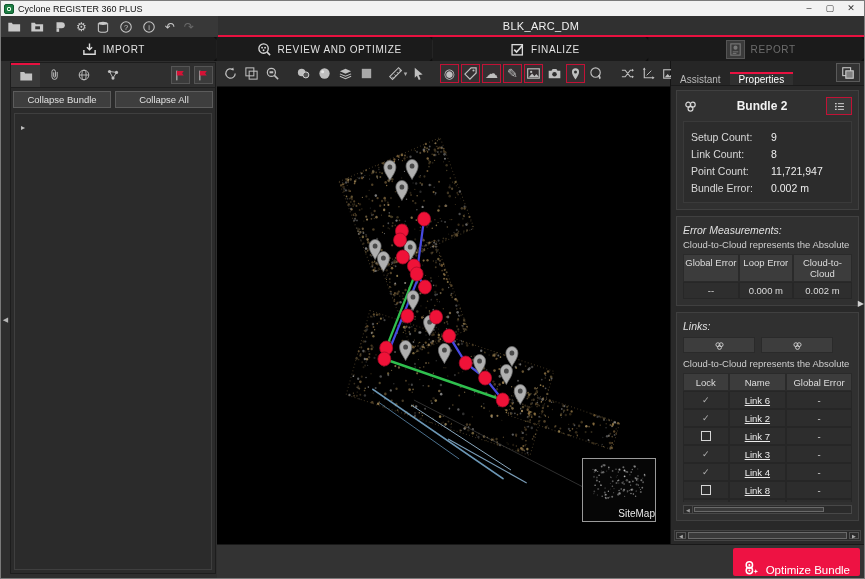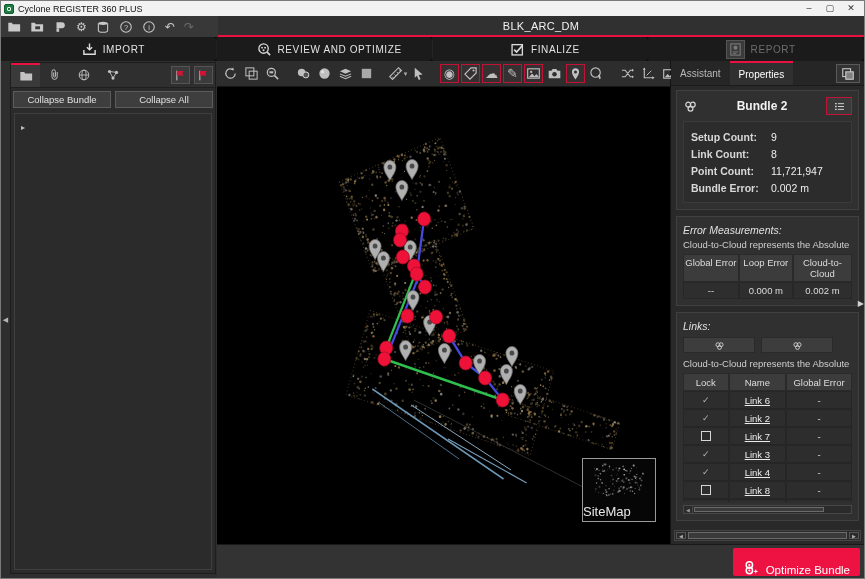--- a/index.html
+++ b/index.html
@@ -53,38 +53,38 @@
   .maincol{flex:1;display:flex;flex-direction:column;min-width:0;border-right:1px solid #141414;}
   .vtoolbar{height:26px;background:#2d2d2d;border-bottom:1px solid #161616;display:flex;align-items:center;padding:0 4px;gap:2px;flex:0 0 auto;}
   .vtb-sep{width:1px;height:16px;background:#4f4f4f;margin:0 4px;}
   .tbtn{min-width:19px;height:19px;display:flex;align-items:center;justify-content:center;color:#bfbfbf;cursor:pointer;border:1px solid transparent;}
   .tbtn.boxed{border:1px solid #c21236;background:#353032;}
   .tbtn .caret{font-size:7px;color:#aaa;margin-left:1px;}
   .viewport{flex:1;background:#000;position:relative;min-height:0;}
   .viewport svg.scene{position:absolute;inset:0;width:100%;height:100%;}
   .sitemap{position:absolute;right:14px;bottom:22px;width:74px;height:64px;background:#060606;border:1px solid #9a9a9a;display:flex;flex-direction:column;cursor:pointer;}
   .sitemap svg{flex:1;width:100%;}
-  .sitemap .smlabel{color:#e8e8e8;font-size:13px;text-align:left;padding-bottom:2px;}
+  .sitemap .smlabel{color:#e8e8e8;font-size:10px;text-align:right;padding-bottom:2px;}
 
   
   .rightpanel{width:193px;flex:0 0 auto;display:flex;flex-direction:column;background:#292929;position:relative;}
-  .rtabs{height:25px;display:flex;background:#262626;border-bottom:1px solid #1b1b1b;}
+  .rtabs{height:25px;display:flex;background:#262626;border-bottom:1px solid #1b1b1b;align-items:flex-end;}
   .rtab{padding:0 9px;display:flex;align-items:center;font-size:10px;color:#b9b9b9;cursor:pointer;}
   .rtab.active{background:#303030;border-top:2px solid #e81140;color:#fff;}
   .rtabspacer{flex:1;}
   .rlayoutbtn{width:24px;height:19px;margin:3px 4px;display:flex;align-items:center;justify-content:center;border:1px solid #5a5a5a;background:#333;cursor:pointer;color:#cfcfcf;}
   .rbody{flex:1;padding:4px 5px 2px 5px;display:flex;flex-direction:column;min-height:0;overflow:hidden;}
   .card{background:#303030;border:1px solid #404040;padding:6px;margin-bottom:6px;}
   .bheader{display:flex;align-items:center;gap:6px;margin-bottom:6px;text-align:center;}
   .bheader .btitle{font-size:12px;font-weight:bold;color:#f2f2f2;flex:1;}
   .bheader .icon{color:#d5d5d5;}
   .listbtn{width:26px;height:18px;display:flex;align-items:center;justify-content:center;border:1px solid #c21236;background:#3a3a3a;color:#cfcfcf;cursor:pointer;}
   .props{background:#2c2c2c;border:1px solid #3a3a3a;padding:6px 7px;}
   .proprow{display:flex;font-size:10.5px;color:#d8d8d8;height:17px;align-items:center;}
-  .proprow .pl{width:80px;font-weight:bold;}
+  .proprow .pl{width:80px;}
   .proprow .pv{color:#eee;}
   .seclabel{font-size:10.5px;color:#e0e0e0;margin:1px 0 3px 0;font-style:italic;}
   .caption{font-size:9.5px;color:#cfcfcf;white-space:nowrap;overflow:hidden;margin-bottom:4px;}
   .etable{display:grid;grid-template-columns:33% 32% 35%;}
   .etable .hc{background:#3c3c3c;border:1px solid #2a2a2a;color:#ddd;font-size:9.5px;text-align:center;padding:2px 0;}
   .etable .vc{background:#2e2e2e;border:1px solid #272727;color:#ddd;font-size:9.5px;text-align:center;padding:2px 0;}
   .linkbtns{display:flex;gap:6px;margin:2px 0 5px 0;}
   .linkbtns .lbtn{flex:0 0 72px;height:16px;background:#3d3d3d;border:1px solid #2a2a2a;display:flex;align-items:center;justify-content:center;color:#c9c9c9;cursor:pointer;}
   .ltable{display:grid;grid-template-columns:27% 34% 39%;}
   .ltable .hc{background:#3c3c3c;border:1px solid #2a2a2a;color:#ddd;font-size:9.5px;text-align:center;padding:2.5px 0;}

